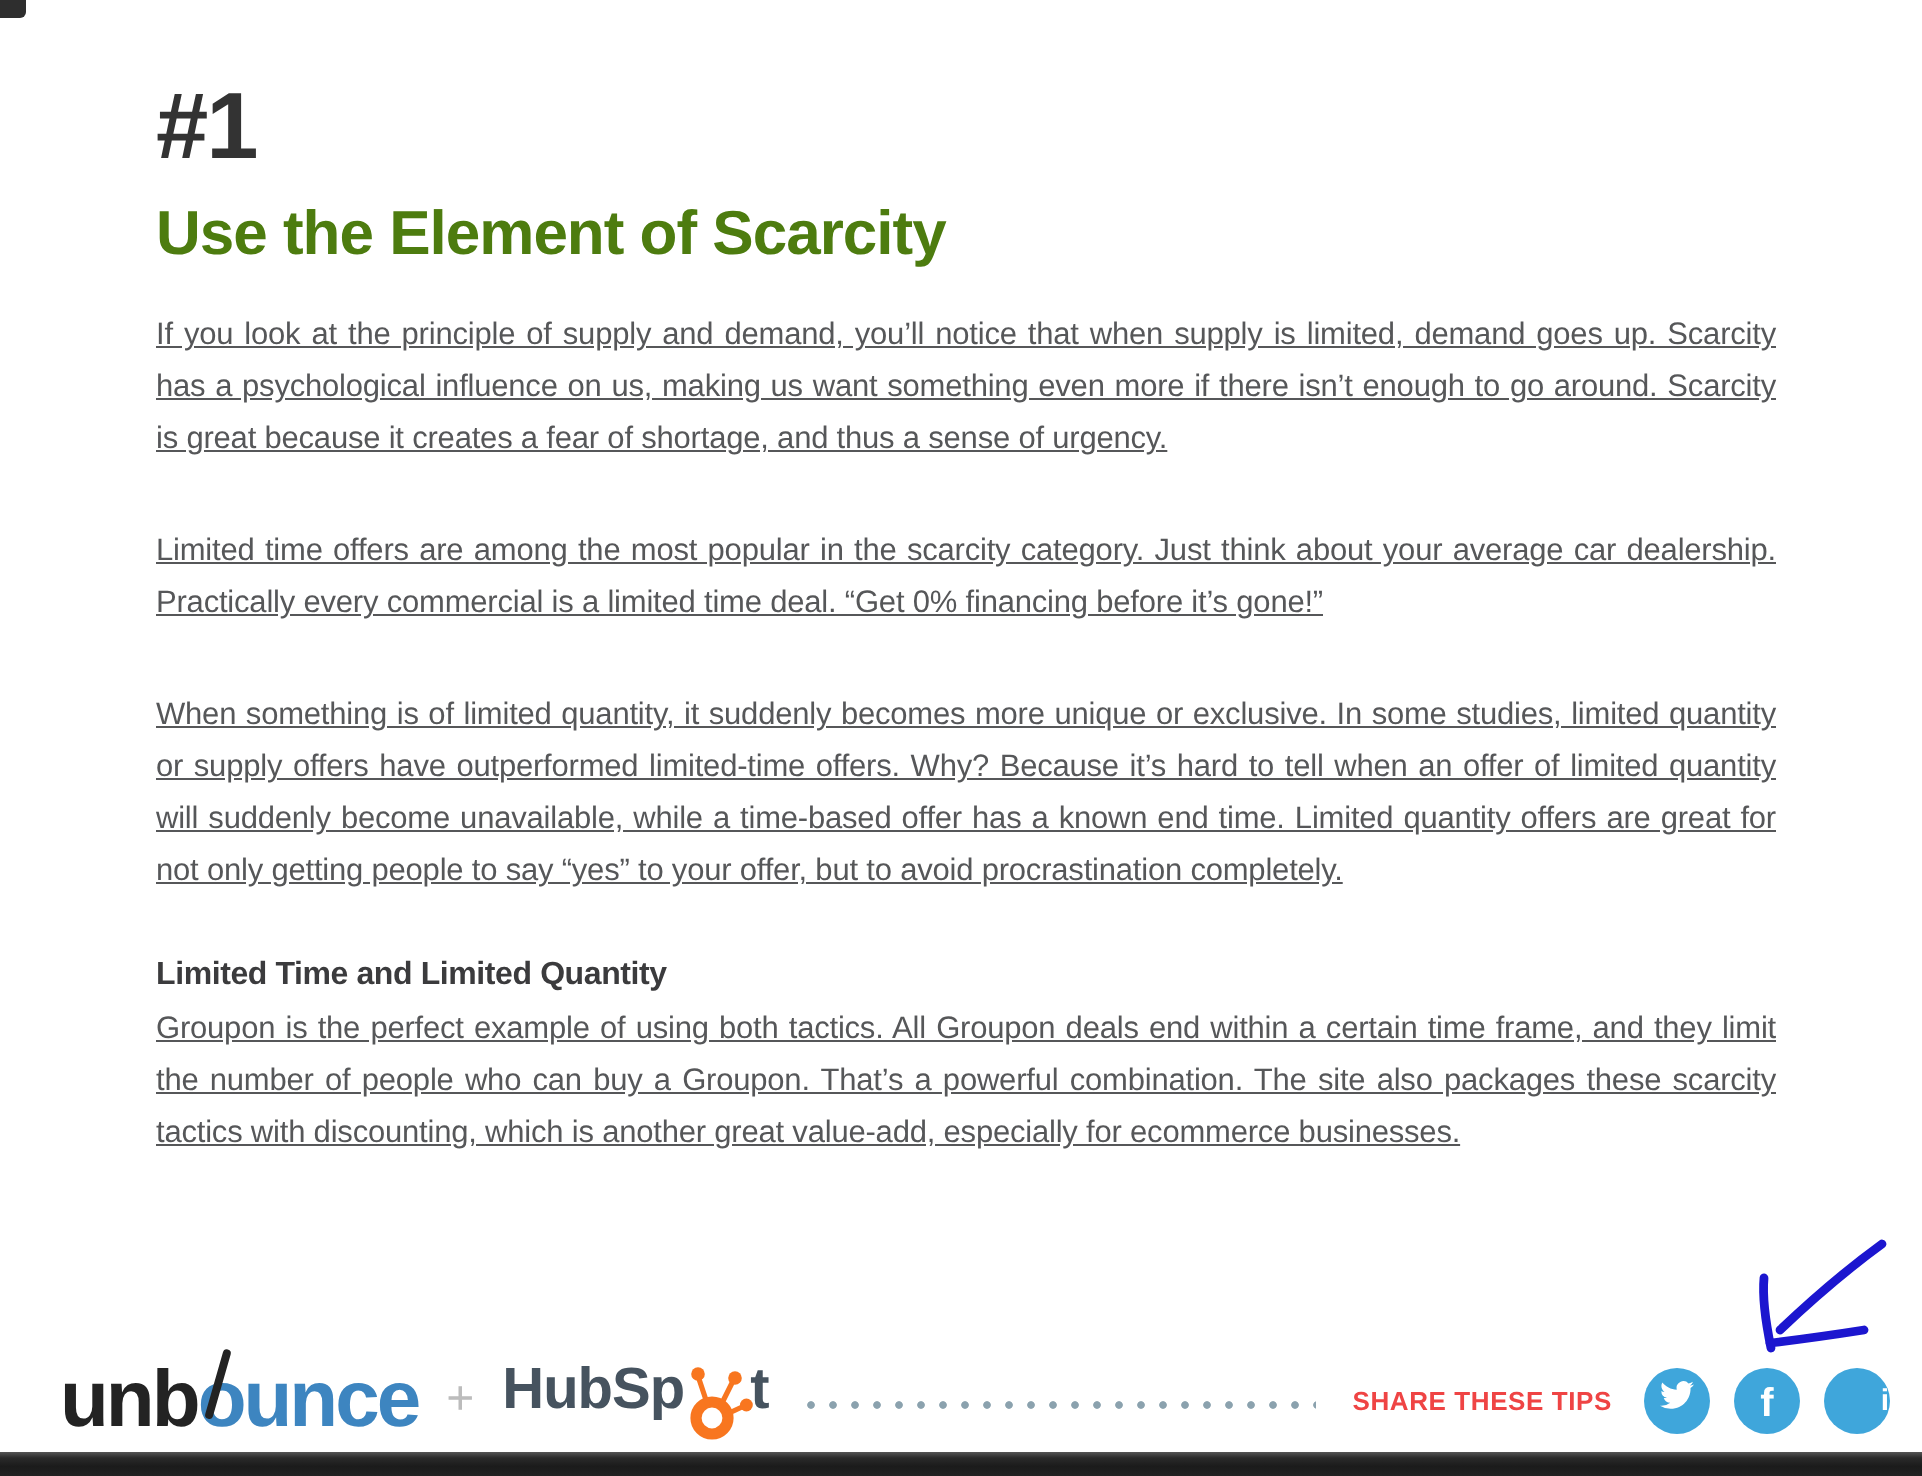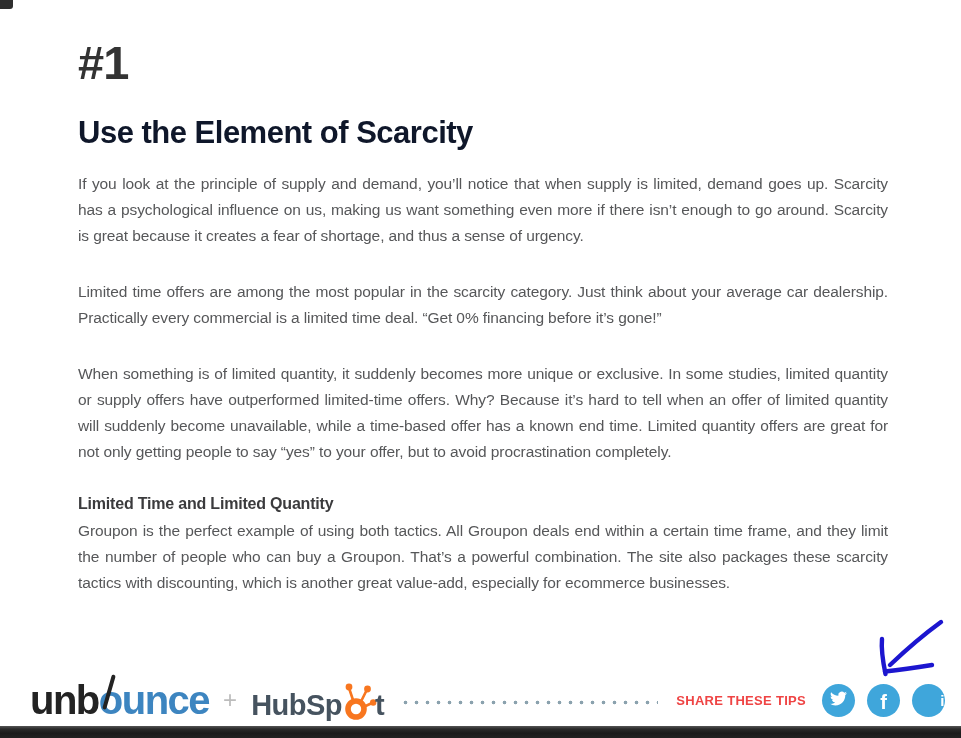--- a/index.html
+++ b/index.html
@@ -23,30 +23,30 @@
     background: linear-gradient(#555 0%, #2a2a2a 25%, #1b1b1b 60%, #222 100%);
   }
 
   
   .content { position: absolute; top: 38px; left: 78px; width: 810px; }
   .tip-number {
     font-size: 47px; font-weight: 700; color: #333333;
     line-height: 1.05; letter-spacing: -1px;
   }
   .page-title {
-    margin-top: 28px;
-    font-size: 31px; font-weight: 700; color: #0f172a;
+    margin-top: 12px;
+    font-size: 31px; font-weight: 700; color: #4d7c0f;
     letter-spacing: -0.5px;
   }
   .intro {
     margin-top: 20px;
   }
   p.body-text {
     font-size: 15.5px; line-height: 26px; color: #565759;
-    text-align: justify; letter-spacing: -0.1px;
+    text-align: justify; letter-spacing: -0.1px; text-decoration: underline;
   }
   section { margin-top: 30px; }
   .section-heading {
     font-size: 16px; font-weight: 700; color: #3b3b3d;
     margin-bottom: 5px; letter-spacing: -0.2px;
   }
 
   
   .footer {
     position: absolute; left: 0; right: 0; bottom: 12px; height: 52px;
@@ -61,21 +61,21 @@
   .unbounce-logo .dark { color: #232323; }
   .unbounce-logo .blue { color: #3d85c0; }
   .unbounce-logo .o-slash { position: relative; display: inline-block; color: #3d85c0; }
   .unbounce-logo .o-slash::after {
     content: ""; position: absolute;
     left: 8px; top: -6px; width: 3.5px; height: 36px;
     background: #232323; transform: rotate(16deg); border-radius: 2px;
   }
   .plus { color: #bcbcbc; font-size: 24px; font-weight: 400; margin: 0 14px; }
   .hubspot-logo {
-    display: inline-flex; align-items: flex-end;
+    display: inline-flex; align-items: flex-start;
     font-size: 29px; font-weight: 700; color: #46535f;
     letter-spacing: -0.5px; line-height: 1; white-space: nowrap;
   }
   .hubspot-logo svg { display: block; margin: 0 -2px -1px -1px; }
 
   .dotted-line {
     flex: 1; height: 5px; margin: 4px 18px 0 16px;
     background-image: radial-gradient(circle, #8ba2ae 1.7px, transparent 2.1px);
     background-size: 11px 5px; background-repeat: repeat-x; background-position: 0 center;
   }

